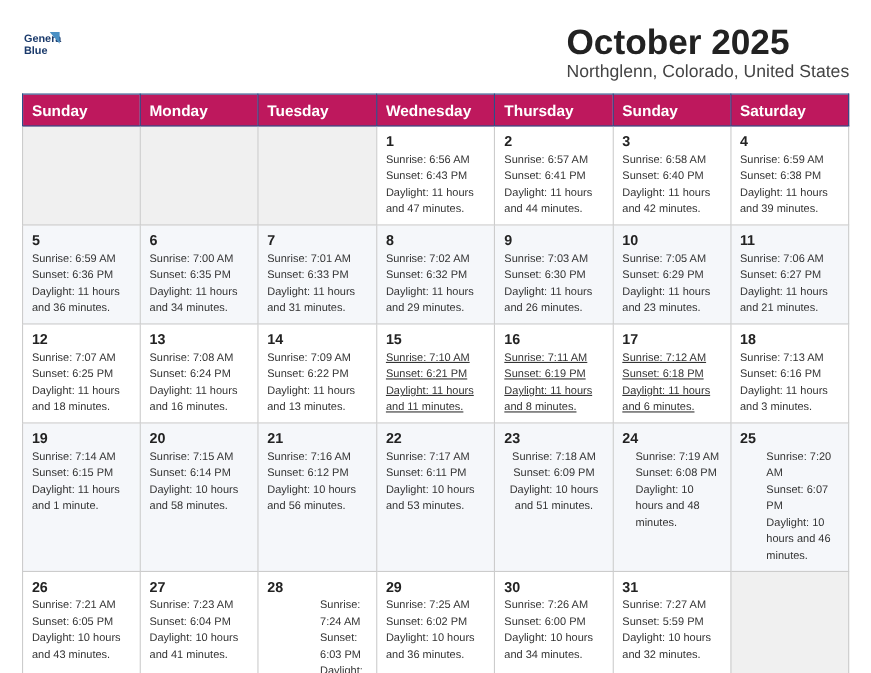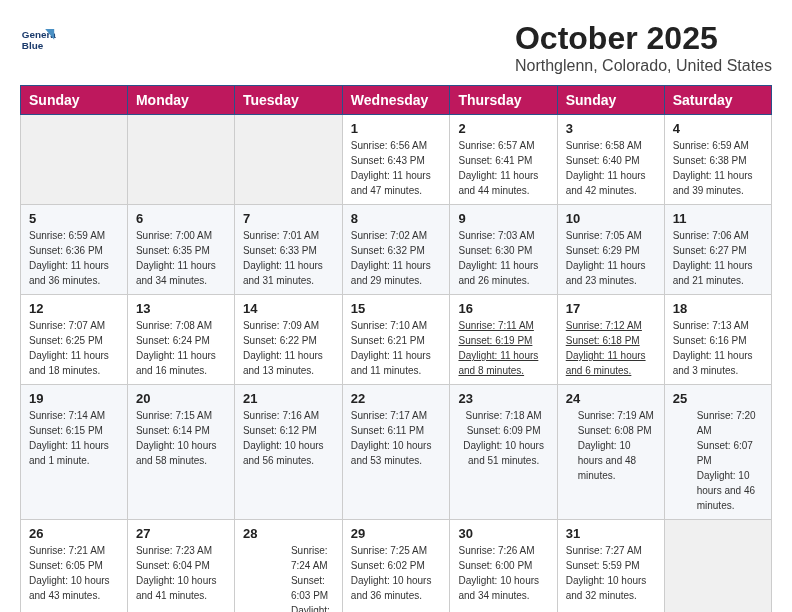--- a/index.html
+++ b/index.html
@@ -196,21 +196,21 @@
 Daylight: 11 hours and 16 minutes.</div>
         </td>
         <td>
           <span class="day-number">14</span>
           <div class="day-info" style="white-space: pre-line;">Sunrise: 7:09 AM
 Sunset: 6:22 PM
 Daylight: 11 hours and 13 minutes.</div>
         </td>
         <td>
           <span class="day-number">15</span>
-          <div class="day-info" style="white-space: pre-line;">Sunrise: 7:10 AM
+          <div class="day-info" style="white-space: pre-line; text-decoration: underline;">Sunrise: 7:10 AM
 Sunset: 6:21 PM
 Daylight: 11 hours and 11 minutes.</div>
         </td>
         <td>
           <span class="day-number">16</span>
           <div class="day-info" style="white-space: pre-line; text-decoration: underline;">Sunrise: 7:11 AM
 Sunset: 6:19 PM
 Daylight: 11 hours and 8 minutes.</div>
         </td>
         <td>

